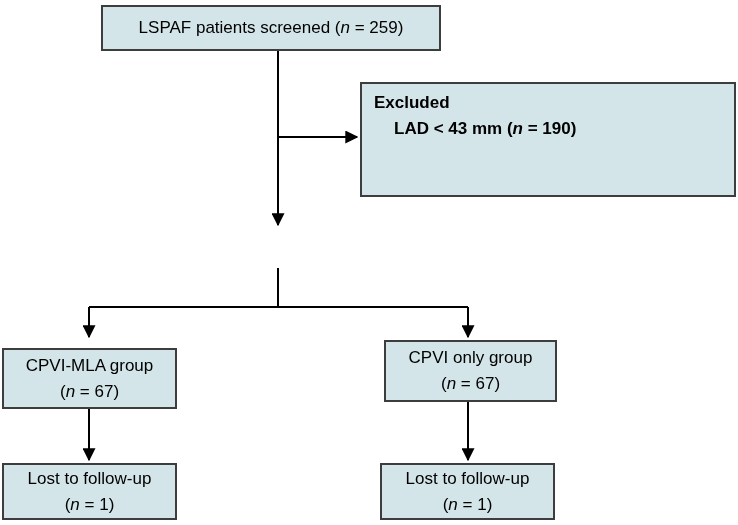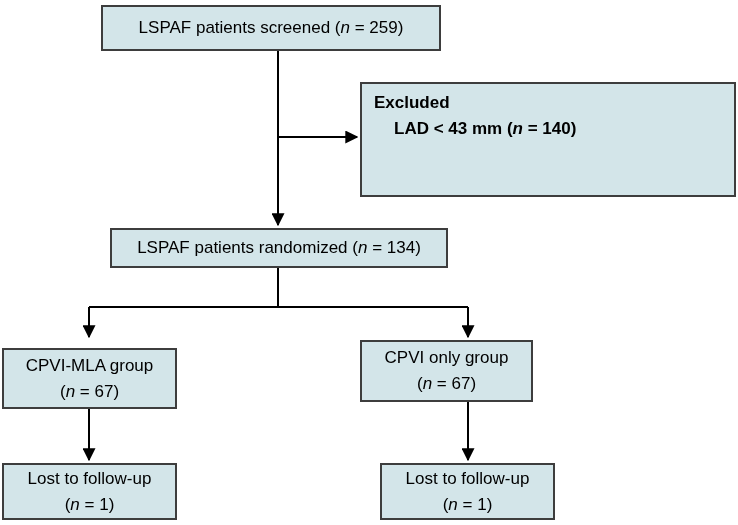--- a/index.html
+++ b/index.html
@@ -74,33 +74,30 @@
     <line x1="89" y1="401" x2="89" y2="460" marker-end="url(#arrow)"></line>
     <line x1="468" y1="402" x2="468" y2="460" marker-end="url(#arrow)"></line>
   </svg>
 
   <div class="box center" style="left:101px;top:5px;width:340px;height:46px;">
     <p><span>LSPAF patients screened (</span><span class="nvar">n</span><span> = 259)</span></p>
   </div>
 
   <div class="box excluded" style="left:360px;top:82px;width:376px;height:115px;">
     <p>Excluded</p>
-    <p class="indent"><span>LAD &lt; 43 mm (</span><span class="nvar">n</span><span> = 140)</span></p>
+    <p class="indent"><span>LAD &lt; 43 mm (</span><span class="nvar">n</span><span> = 190)</span></p>
   </div>
 
-  <div class="box center" style="left:110px;top:228px;width:338px;height:40px;">
-    <p><span>LSPAF patients randomized (</span><span class="nvar">n</span><span> = 134)</span></p>
-  </div>
 
   <div class="box center" style="left:2px;top:348px;width:175px;height:61px;">
     <p>CPVI-MLA group</p>
     <p><span>(</span><span class="nvar">n</span><span> = 67)</span></p>
   </div>
 
-  <div class="box center" style="left:360px;top:340px;width:173px;height:62px;">
+  <div class="box center" style="left:384px;top:340px;width:173px;height:62px;">
     <p>CPVI only group</p>
     <p><span>(</span><span class="nvar">n</span><span> = 67)</span></p>
   </div>
 
   <div class="box center" style="left:2px;top:463px;width:175px;height:57px;">
     <p>Lost to follow-up</p>
     <p><span>(</span><span class="nvar">n</span><span> = 1)</span></p>
   </div>
 
   <div class="box center" style="left:380px;top:463px;width:175px;height:57px;">

